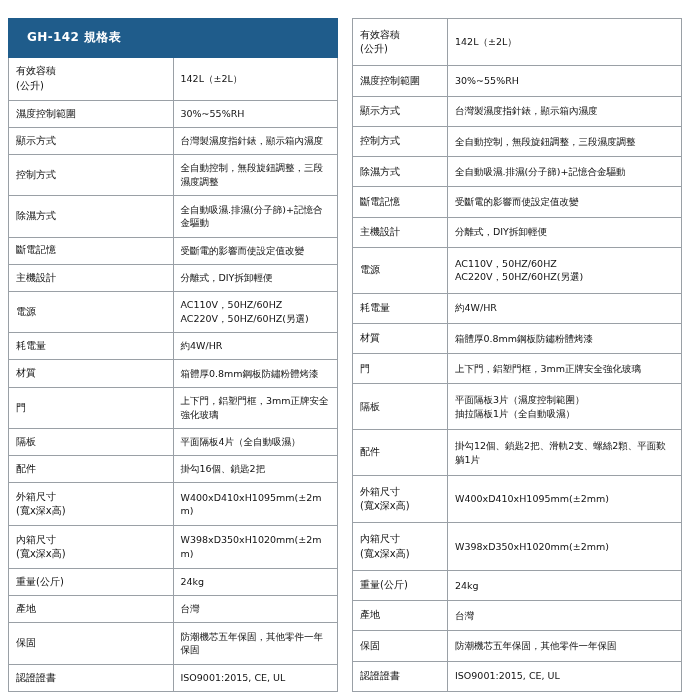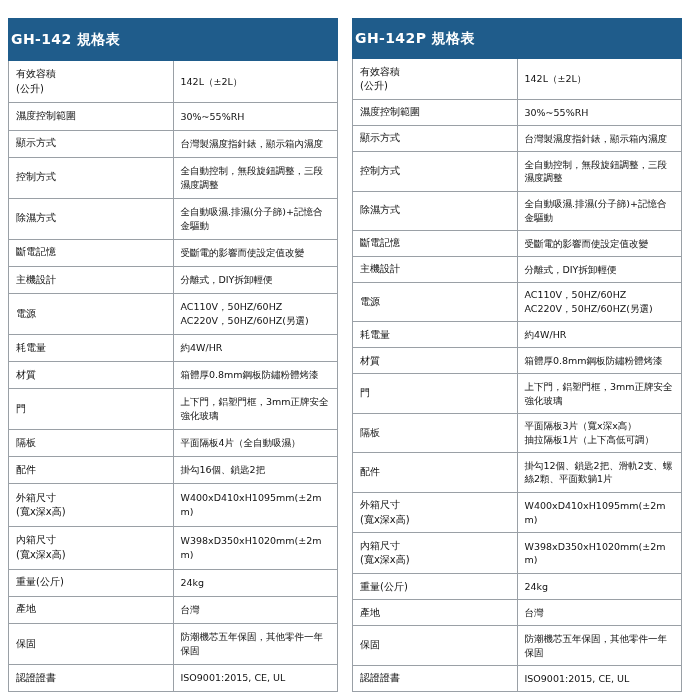--- a/index.html
+++ b/index.html
@@ -27,23 +27,23 @@
     width: 330px;
     border: 1px solid #9aa0a6;
     border-collapse: collapse;
     table-layout: fixed;
     background: #fff;
     font-size: 9.5px;
   }
   .spec-table .title-row td {
     background: #1f5c8b;
     color: #ffffff;
-    font-size: 14px;
+    font-size: 12px;
     font-weight: bold;
-    padding: 9px 2px;
+    padding: 9px 18px;
     border: 1px solid #1f5c8b;
     letter-spacing: 0.4px;
   }
   .spec-table td {
     border: 1px solid #9aa0a6;
     padding: 5px 7px;
     vertical-align: middle;
     line-height: 1.45;
     word-break: break-all;
   }
@@ -225,23 +225,20 @@
             <span>認證證書</span>
           </td>
           <td class="value value-lines">
             <span>ISO9001:2015, CE, UL</span>
           </td>
         </tr>
       </tbody>
   </table>
   <table class="spec-table">
     <tbody>
-        <tr class="title-row">
-          <td colspan="2">GH-142P 規格表</td>
-        </tr>
         <tr>
           <td class="label label-lines">
             <span>有效容積</span>
             <span>(公升)</span>
           </td>
           <td class="value value-lines">
             <span>142L（±2L）</span>
           </td>
         </tr>
         <tr>
@@ -323,22 +320,22 @@
           </td>
           <td class="value value-lines">
             <span>上下門，鋁塑門框，3mm正牌安全強化玻璃</span>
           </td>
         </tr>
         <tr>
           <td class="label label-lines">
             <span>隔板</span>
           </td>
           <td class="value value-lines">
-            <span>平面隔板3片（寬x深x高）</span>
-            <span>抽拉隔板1片（上下高低可調）</span>
+            <span>平面隔板3片（濕度控制範圍）</span>
+            <span>抽拉隔板1片（全自動吸濕）</span>
           </td>
         </tr>
         <tr>
           <td class="label label-lines">
             <span>配件</span>
           </td>
           <td class="value value-lines">
             <span>掛勾12個、鎖匙2把、滑軌2支、螺絲2顆、平面歎躺1片</span>
           </td>
         </tr>

